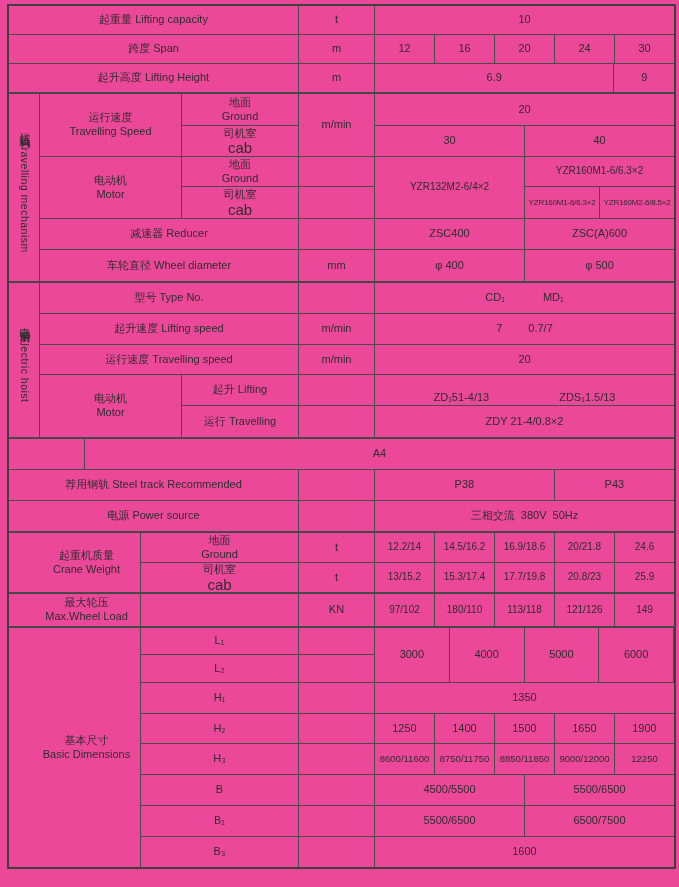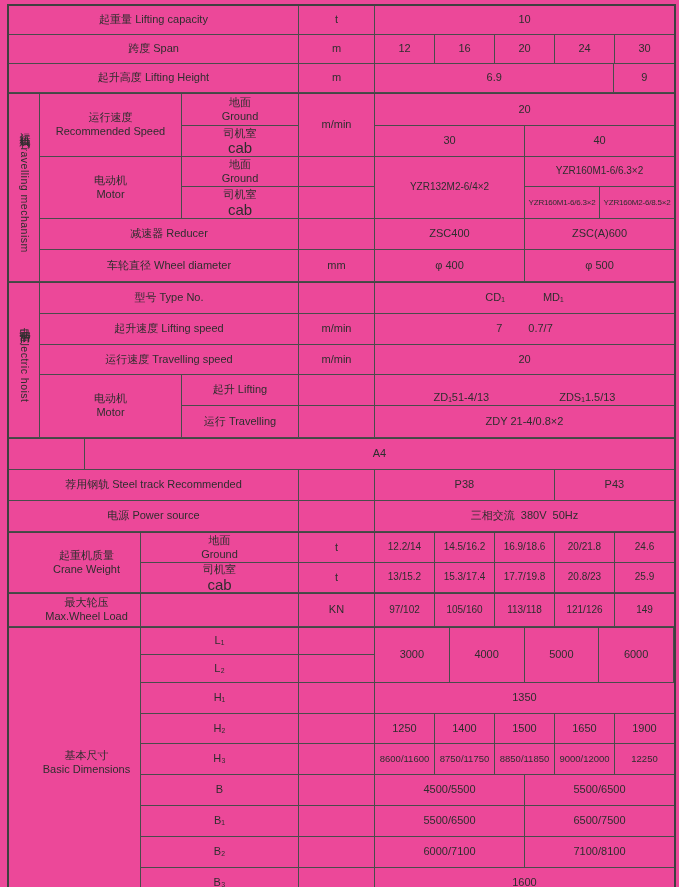--- a/index.html
+++ b/index.html
@@ -75,21 +75,21 @@
       <div class="vtext">
         <span>运行机构</span>
         <span class="ven">Travelling mechanism</span>
       </div>
     </div>
     <div class="gcol f1">
 
       <div class="r" style="height:63px">
         <div class="c w142 two">
           <span>运行速度</span>
-          <span>Recommended Speed</span>
+          <span>Travelling Speed</span>
         </div>
         <div class="gcol w117">
           <div class="c two nr" style="height:32px;border-right:1px solid #4b4b4b">
             <span>地面</span>
             <span>Ground</span>
           </div>
           <div class="c two" style="height:31px">
             <span>司机室</span>
             <span class="cabtxt">cab</span>
           </div>
@@ -264,21 +264,21 @@
   </div>
 
   <div class="r sec" style="height:33px">
     <div class="c w132 two">
       <span>最大轮压</span>
       <span>Max.Wheel Load</span>
     </div>
     <div class="c w158"></div>
     <div class="c w76">KN</div>
     <div class="c f1 sm">97/102</div>
-    <div class="c f1 sm">105/160</div>
+    <div class="c f1 sm">180/110</div>
     <div class="c f1 sm">113/118</div>
     <div class="c f1 sm">121/126</div>
     <div class="c f1 sm nr">149</div>
   </div>
 
   <div class="grp sec">
     <div class="c w132 two nb">
       <span>基本尺寸</span>
       <span>Basic  Dimensions</span>
     </div>
@@ -334,26 +334,20 @@
         <div class="c f1 nr">5500/6500</div>
       </div>
 
       <div class="r" style="height:31px">
         <div class="c w158">B₁</div>
         <div class="c w76"></div>
         <div class="c f1">5500/6500</div>
         <div class="c f1 nr">6500/7500</div>
       </div>
 
-      <div class="r" style="height:31px">
-        <div class="c w158">B₂</div>
-        <div class="c w76"></div>
-        <div class="c f1">6000/7100</div>
-        <div class="c f1 nr">7100/8100</div>
-      </div>
 
       <div class="r" style="height:30px">
         <div class="c w158 nb">B₃</div>
         <div class="c w76 nb"></div>
         <div class="c f1 nr nb">1600</div>
       </div>
 
     </div>
   </div>
 

